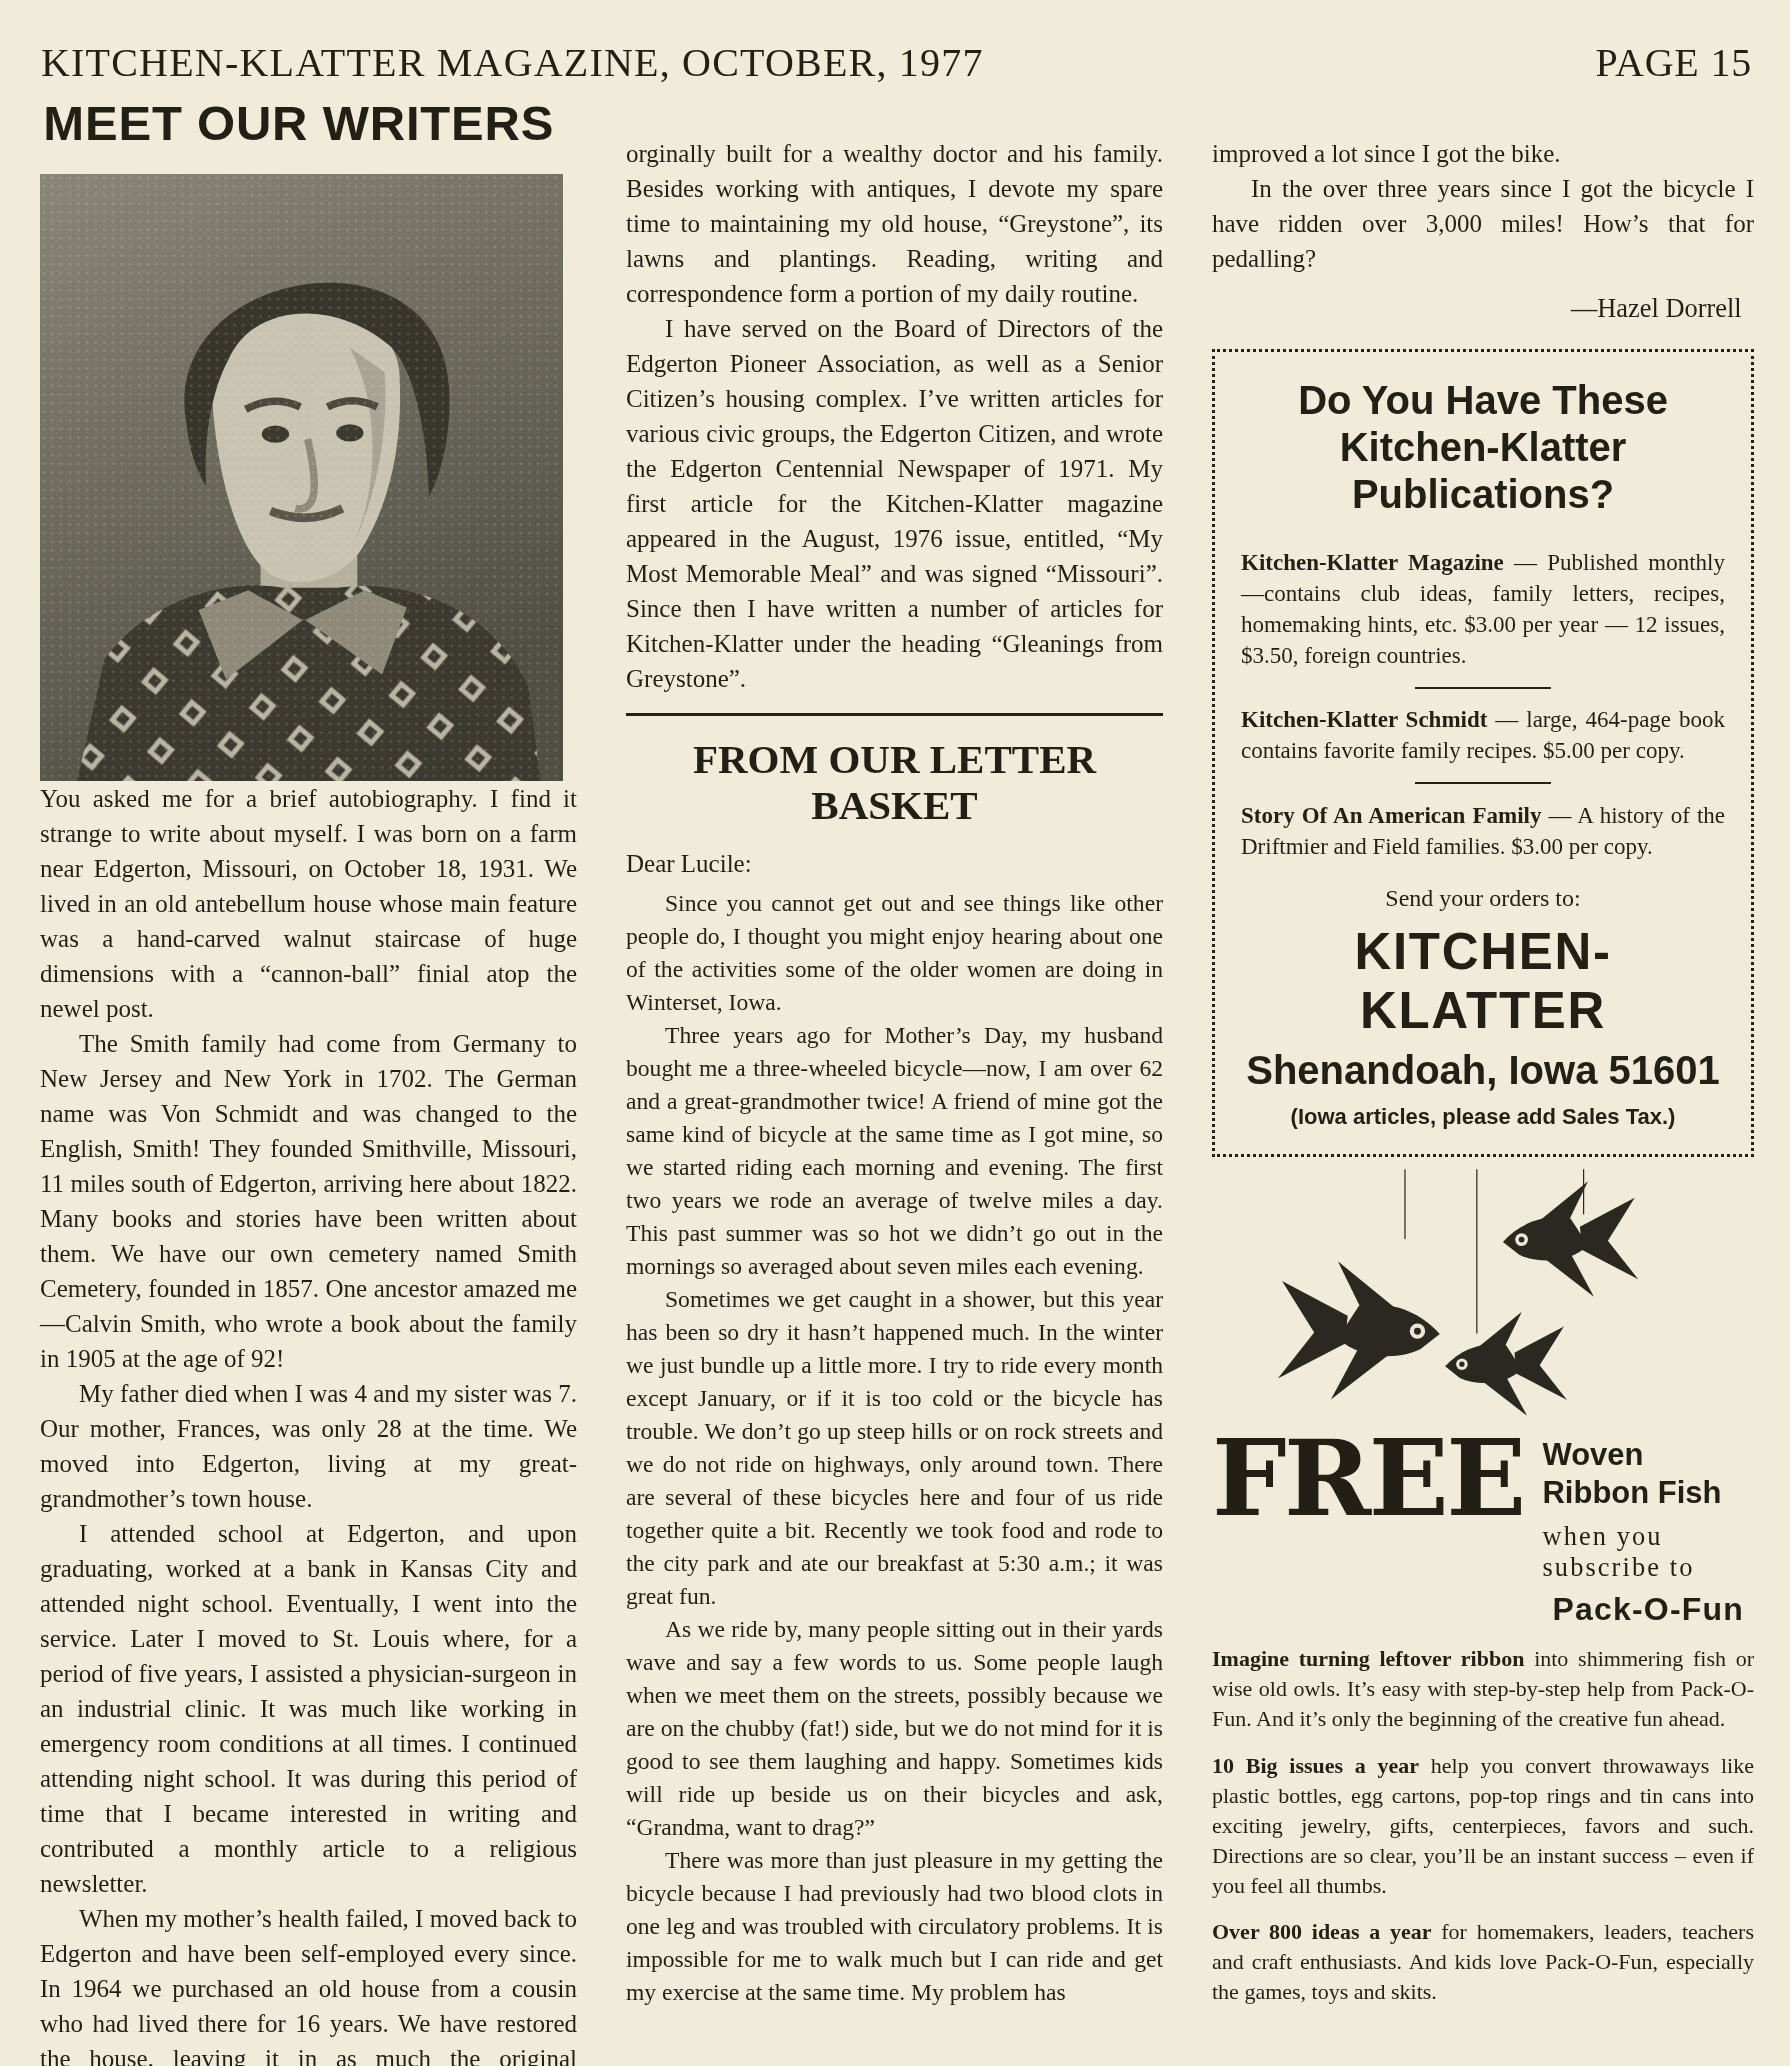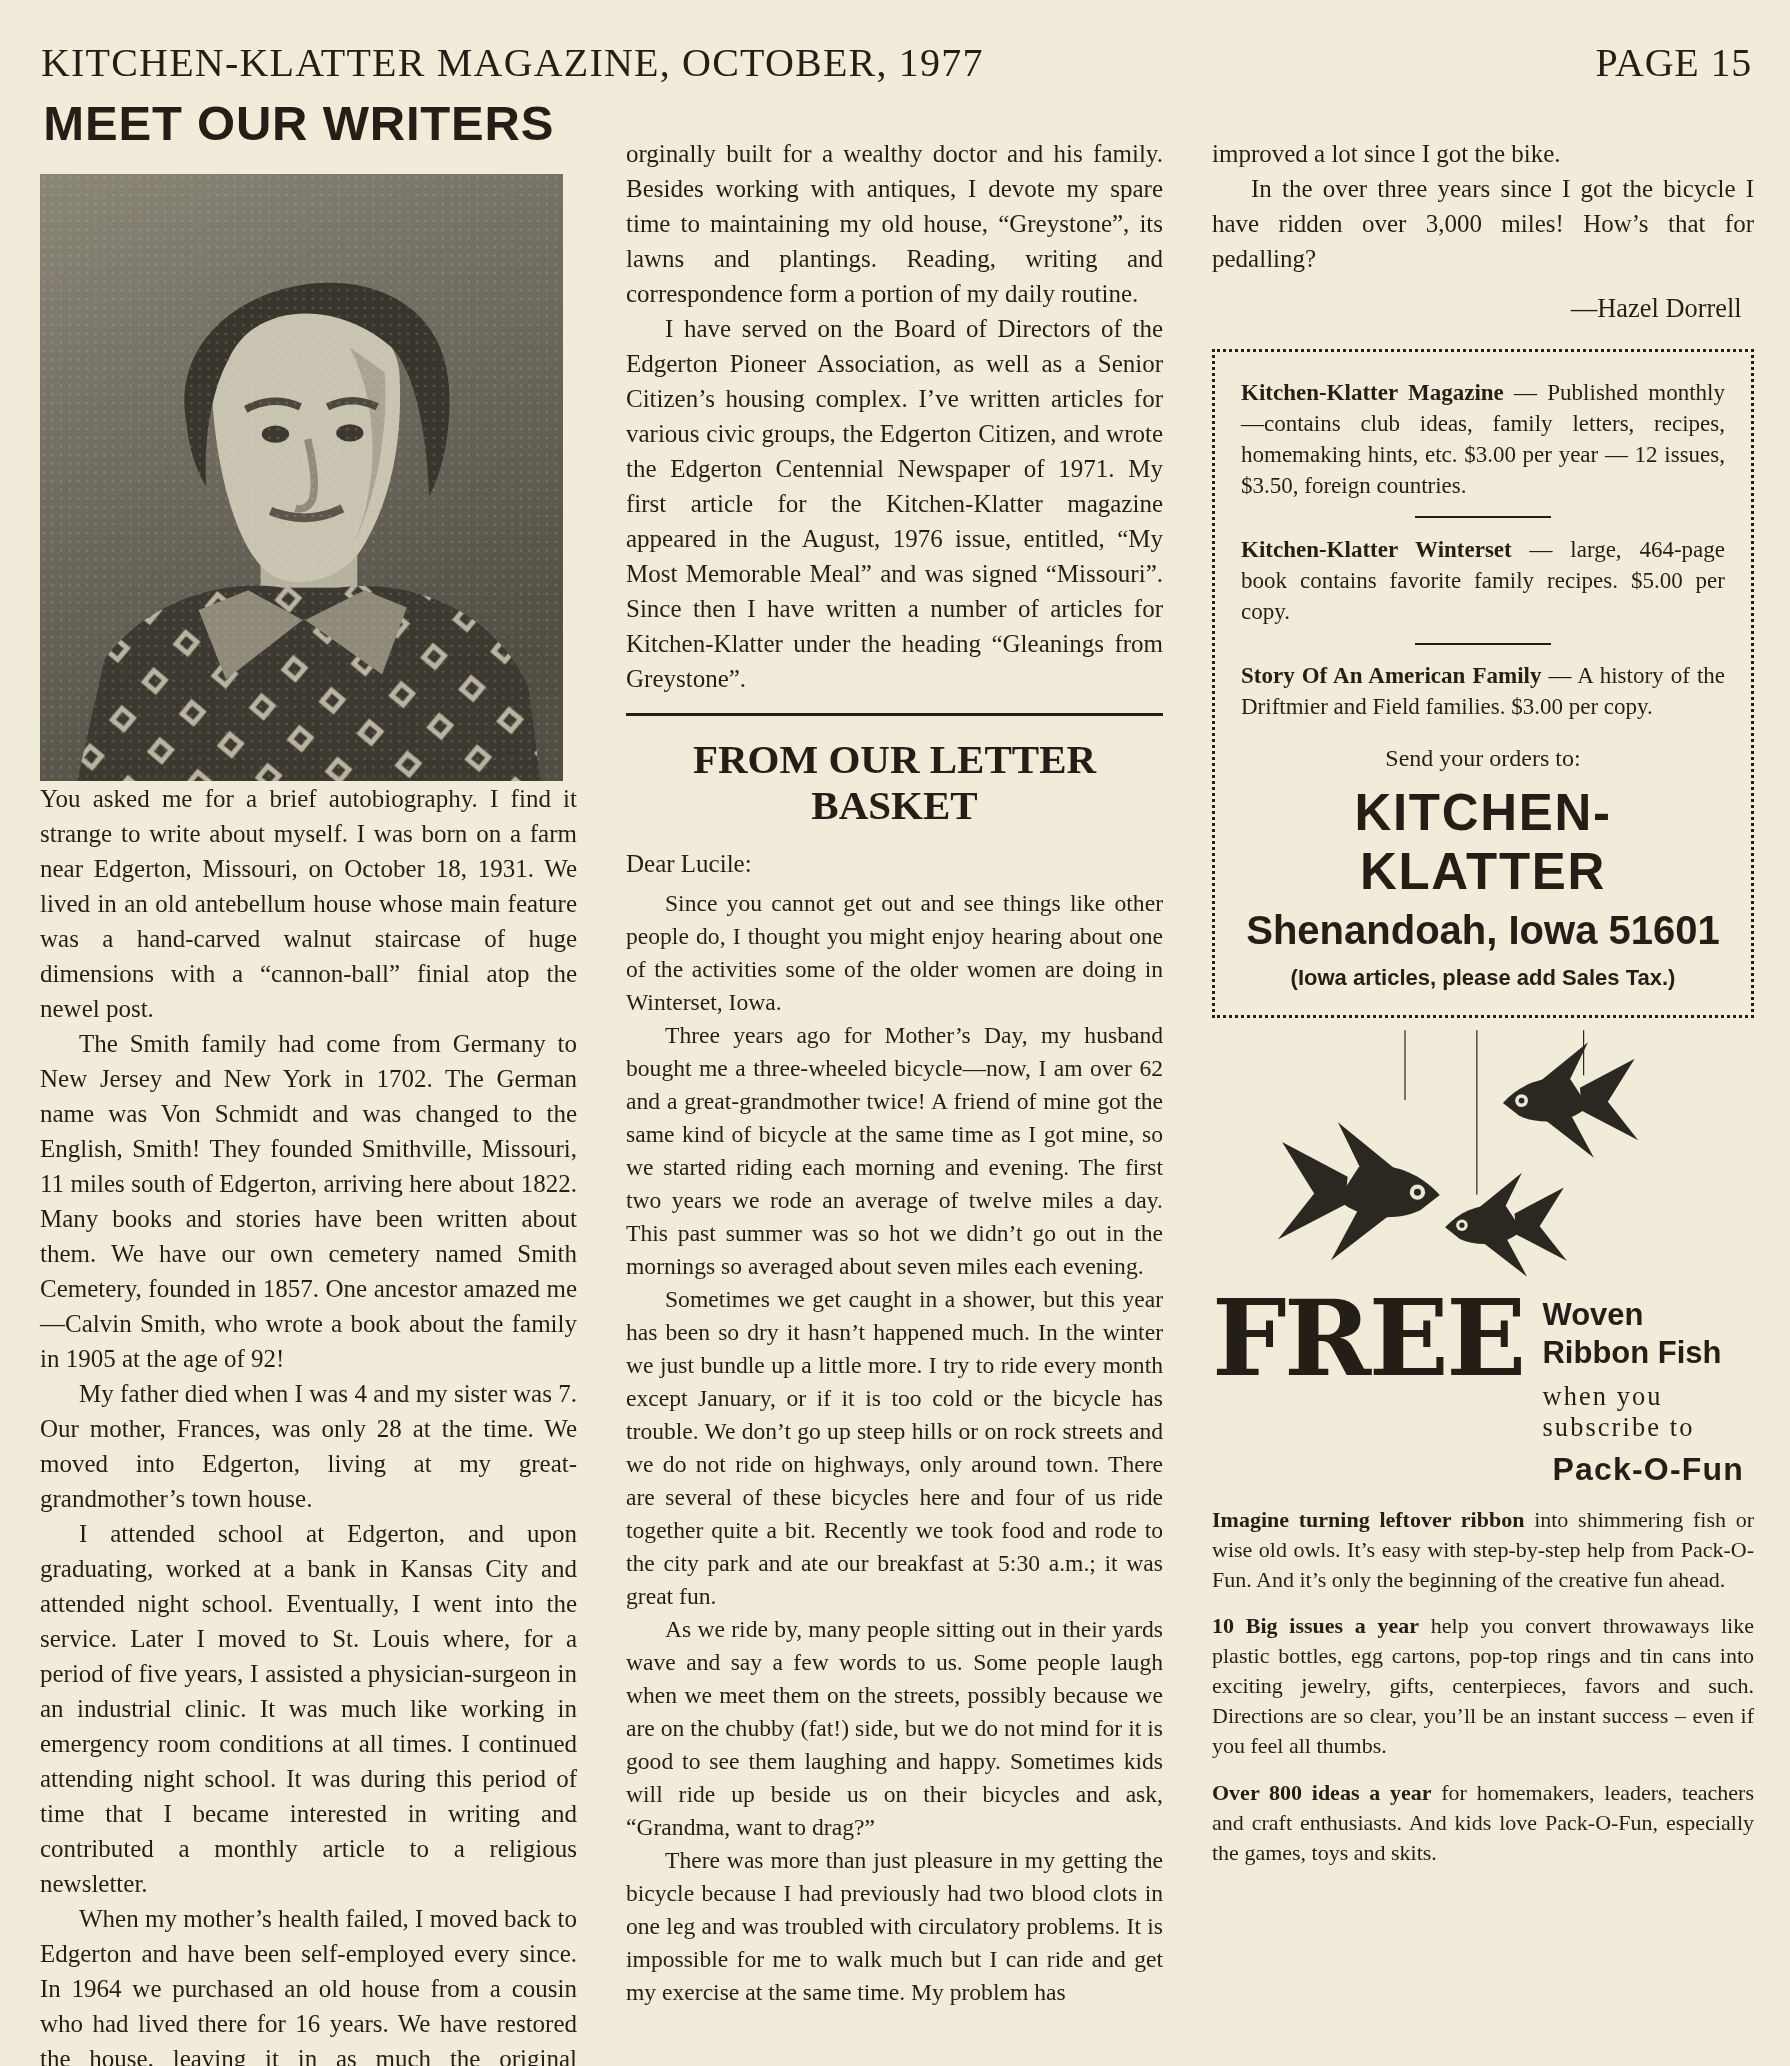--- a/index.html
+++ b/index.html
@@ -126,24 +126,25 @@
       <p class="body indent">There was more than just pleasure in my getting the bicycle because I had previously had two blood clots in one leg and was troubled with circulatory problems. It is impossible for me to walk much but I can ride and get my exercise at the same time. My problem has</p>
     </div>
   </div>
 
   <div class="col" id="col-right">
     <p class="body">improved a lot since I got the bike.</p>
     <p class="body indent">In the over three years since I got the bicycle I have ridden over 3,000 miles! How’s that for pedalling?</p>
     <div class="signature">—Hazel Dorrell</div>
 
     <div class="pubbox">
+      <div class="pub-title">Do You Have These Kitchen-Klatter Publications?</div>
 
       <p class="pub-item"><span class="lead">Kitchen-Klatter Magazine</span><span> — Published monthly—contains club ideas, family letters, recipes, homemaking hints, etc. $3.00 per year — 12 issues, $3.50, foreign countries.</span></p>
       <div class="pub-sep"></div>
-      <p class="pub-item"><span class="lead">Kitchen-Klatter Winterset</span><span> — large, 464-page book contains favorite family recipes. $5.00 per copy.</span></p>
+      <p class="pub-item"><span class="lead">Kitchen-Klatter Schmidt</span><span> — large, 464-page book contains favorite family recipes. $5.00 per copy.</span></p>
       <div class="pub-sep"></div>
       <p class="pub-item"><span class="lead">Story Of An American Family</span><span> — A history of the Driftmier and Field families. $3.00 per copy.</span></p>
 
       <div class="sendto">Send your orders to:</div>
       <div class="kk-brand">KITCHEN-KLATTER</div>
       <div class="kk-addr">Shenandoah, Iowa 51601</div>
       <div class="kk-tax">(Iowa articles, please add Sales Tax.)</div>
     </div>
 
     <svg class="fish" viewBox="0 0 1320 620" width="542" height="255">

